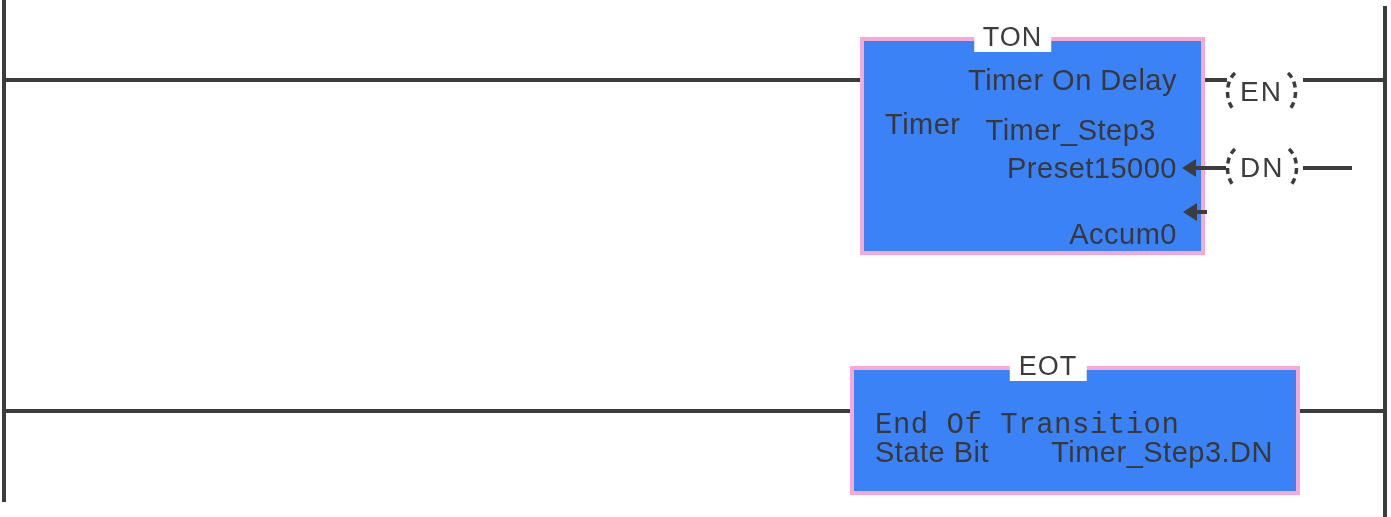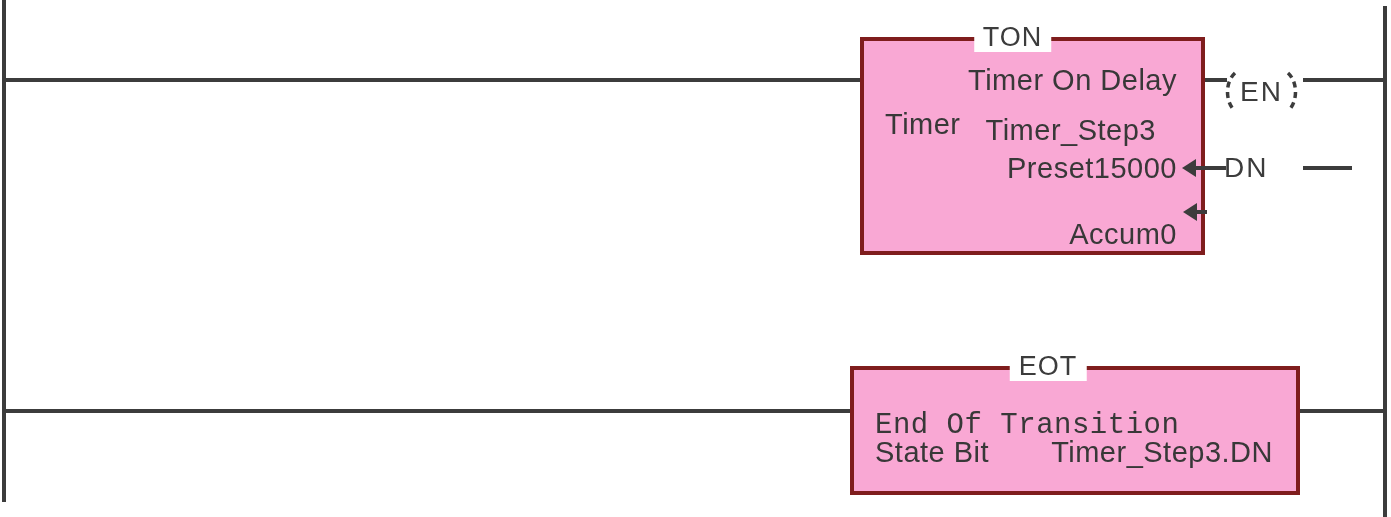--- a/index.html
+++ b/index.html
@@ -7,21 +7,21 @@
     position:relative; width:1391px; height:517px; background:#ffffff;
     font-family:"Liberation Sans","DejaVu Sans",sans-serif;
     color:#383838; overflow:hidden;
   }
   .rail, .wire { position:absolute; background:#3c3c3c; }
   .rail { width:4px; }
   .wire { height:4px; }
 
   .instr-box {
     position:absolute; box-sizing:border-box;
-    border:4px solid #7f1d1d; background:#f9a8d4;
+    border:4px solid #f9a8d4; background:#3b82f6;
   }
   .mnemonic {
     position:absolute; top:-19px; left:50%;
     background:#ffffff; padding:0 9px;
     font-size:27px; line-height:30px; letter-spacing:1px; color:#3c3c3c;
     white-space:nowrap;
   }
   .mnemonic.ton { transform:translateX(calc(-50% - 20px)); }
   .mnemonic.eot { transform:translateX(calc(-50% - 27px)); }
 
@@ -95,21 +95,21 @@
   <div class="coil" style="left:1222px; top:70px;">
     <svg width="16" height="44" viewBox="0 0 16 44">
       <path d="M13,3 C3,12 3,32 13,41" fill="none" stroke="#3c3c3c" stroke-width="3.5" stroke-dasharray="6 4.5"></path>
     </svg>
     <span class="letters">EN</span>
     <svg width="16" height="44" viewBox="0 0 16 44">
       <path d="M3,3 C13,12 13,32 3,41" fill="none" stroke="#3c3c3c" stroke-width="3.5" stroke-dasharray="6 4.5"></path>
     </svg>
   </div>
 
-  <div class="coil" style="left:1222px; top:146px;flex-direction:column;">
+  <div class="coil" style="left:1222px; top:146px;">
     <svg width="16" height="44" viewBox="0 0 16 44">
       <path d="M13,3 C3,12 3,32 13,41" fill="none" stroke="#3c3c3c" stroke-width="3.5" stroke-dasharray="6 4.5"></path>
     </svg>
     <span class="letters">DN</span>
     <svg width="16" height="44" viewBox="0 0 16 44">
       <path d="M3,3 C13,12 13,32 3,41" fill="none" stroke="#3c3c3c" stroke-width="3.5" stroke-dasharray="6 4.5"></path>
     </svg>
   </div>
 
   <div class="instr-box" style="left:850px; top:366px; width:450px; height:129px;">

